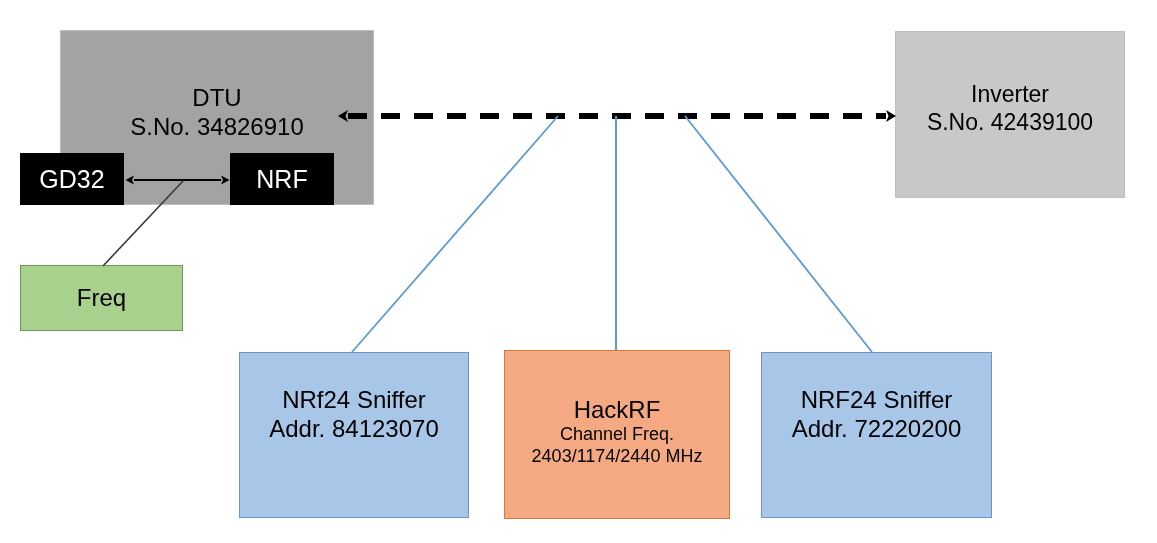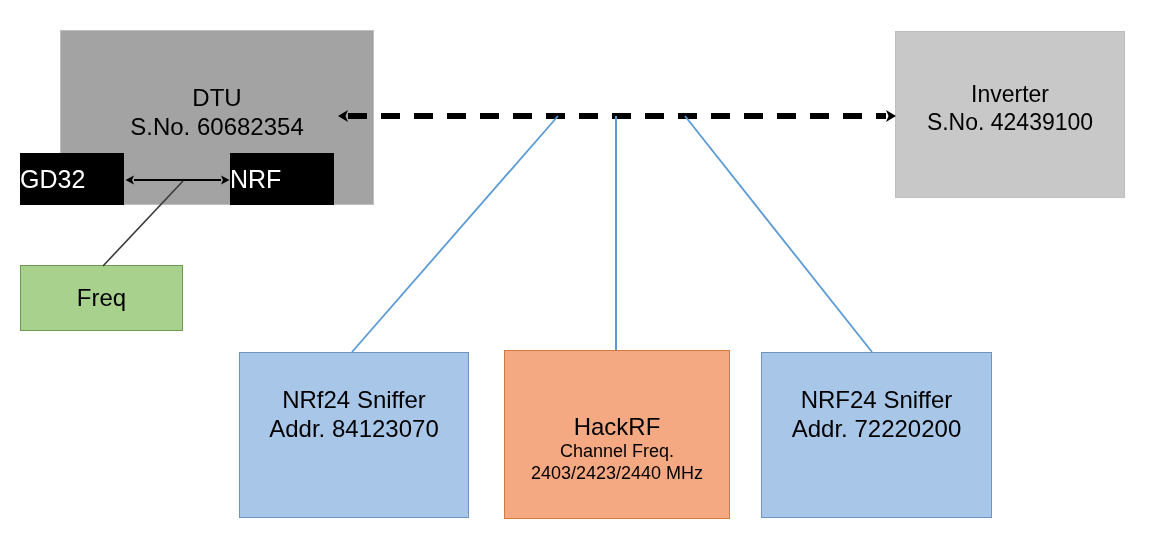--- a/index.html
+++ b/index.html
@@ -46,20 +46,21 @@
   #dtu-box .line2 { font-size: 24px; }
 
   
   .chip {
     position: absolute;
     box-sizing: border-box;
     background: #000000;
     color: #ffffff;
     display: flex;
     align-items: center;
+    justify-content: center;
     font-size: 25px;
     top: 153px;
     height: 52px;
   }
   #gd32-box { left: 20px; width: 104px; }
   #nrf-box  { left: 230px; width: 104px; }
 
   
   #logic-box {
     left: 20px;
@@ -99,21 +100,21 @@
   #sniffer-right { left: 761px; width: 231px; }
 
   #hackrf-box {
     left: 504px;
     top: 350px;
     width: 226px;
     height: 169px;
     background: #f4a983;
     border: 1px solid #d4793f;
     justify-content: flex-start;
-    padding-top: 61px;
+    padding-top: 44px;
   }
   #hackrf-box .line1 { font-size: 24px; }
   #hackrf-box .line2 { font-size: 18px; }
   #hackrf-box .line3 { font-size: 18px; }
 
   #vectors {
     position: absolute;
     left: 0;
     top: 0;
     width: 1157px;
@@ -121,21 +122,21 @@
     pointer-events: none;
   }
 </style>
 </head>
 <body>
 
 <div id="canvas">
 
   <div class="box" id="dtu-box">
     <span class="line1">DTU</span>
-    <span class="line2">S.No. 60682354</span>
+    <span class="line2">S.No. 34826910</span>
   </div>
 
   <div class="chip" id="gd32-box">
     <span>GD32</span>
   </div>
 
   <div class="chip" id="nrf-box">
     <span>NRF</span>
   </div>
 
@@ -149,21 +150,21 @@
   </div>
 
   <div class="box sniffer" id="sniffer-left">
     <span class="line1">NRf24 Sniffer</span>
     <span class="line2">Addr. 84123070</span>
   </div>
 
   <div class="box" id="hackrf-box">
     <span class="line1">HackRF</span>
     <span class="line2">Channel Freq.</span>
-    <span class="line3">2403/2423/2440 MHz</span>
+    <span class="line3">2403/1174/2440 MHz</span>
   </div>
 
   <div class="box sniffer" id="sniffer-right">
     <span class="line1">NRF24 Sniffer</span>
     <span class="line2">Addr. 72220200</span>
   </div>
 
   <svg id="vectors" viewBox="0 0 1157 543">
     <defs>
       <marker id="ah-left" markerWidth="12" markerHeight="12" refX="10" refY="6" orient="auto" markerUnits="userSpaceOnUse">

